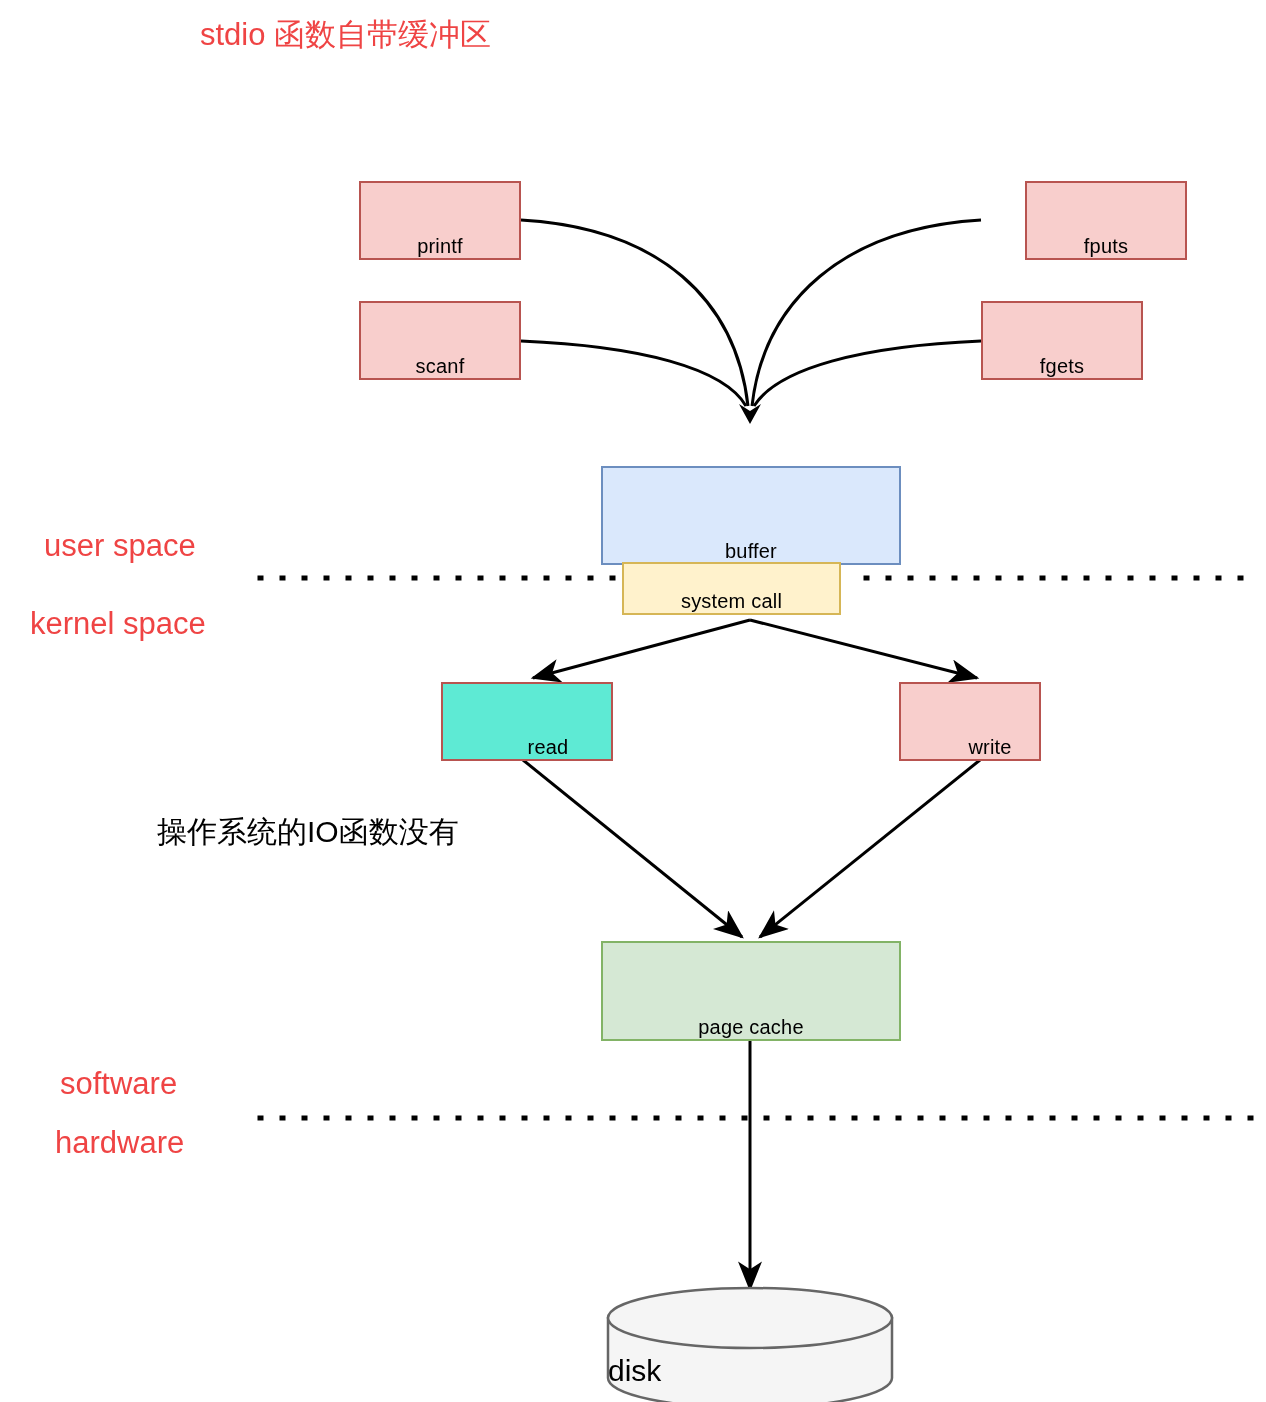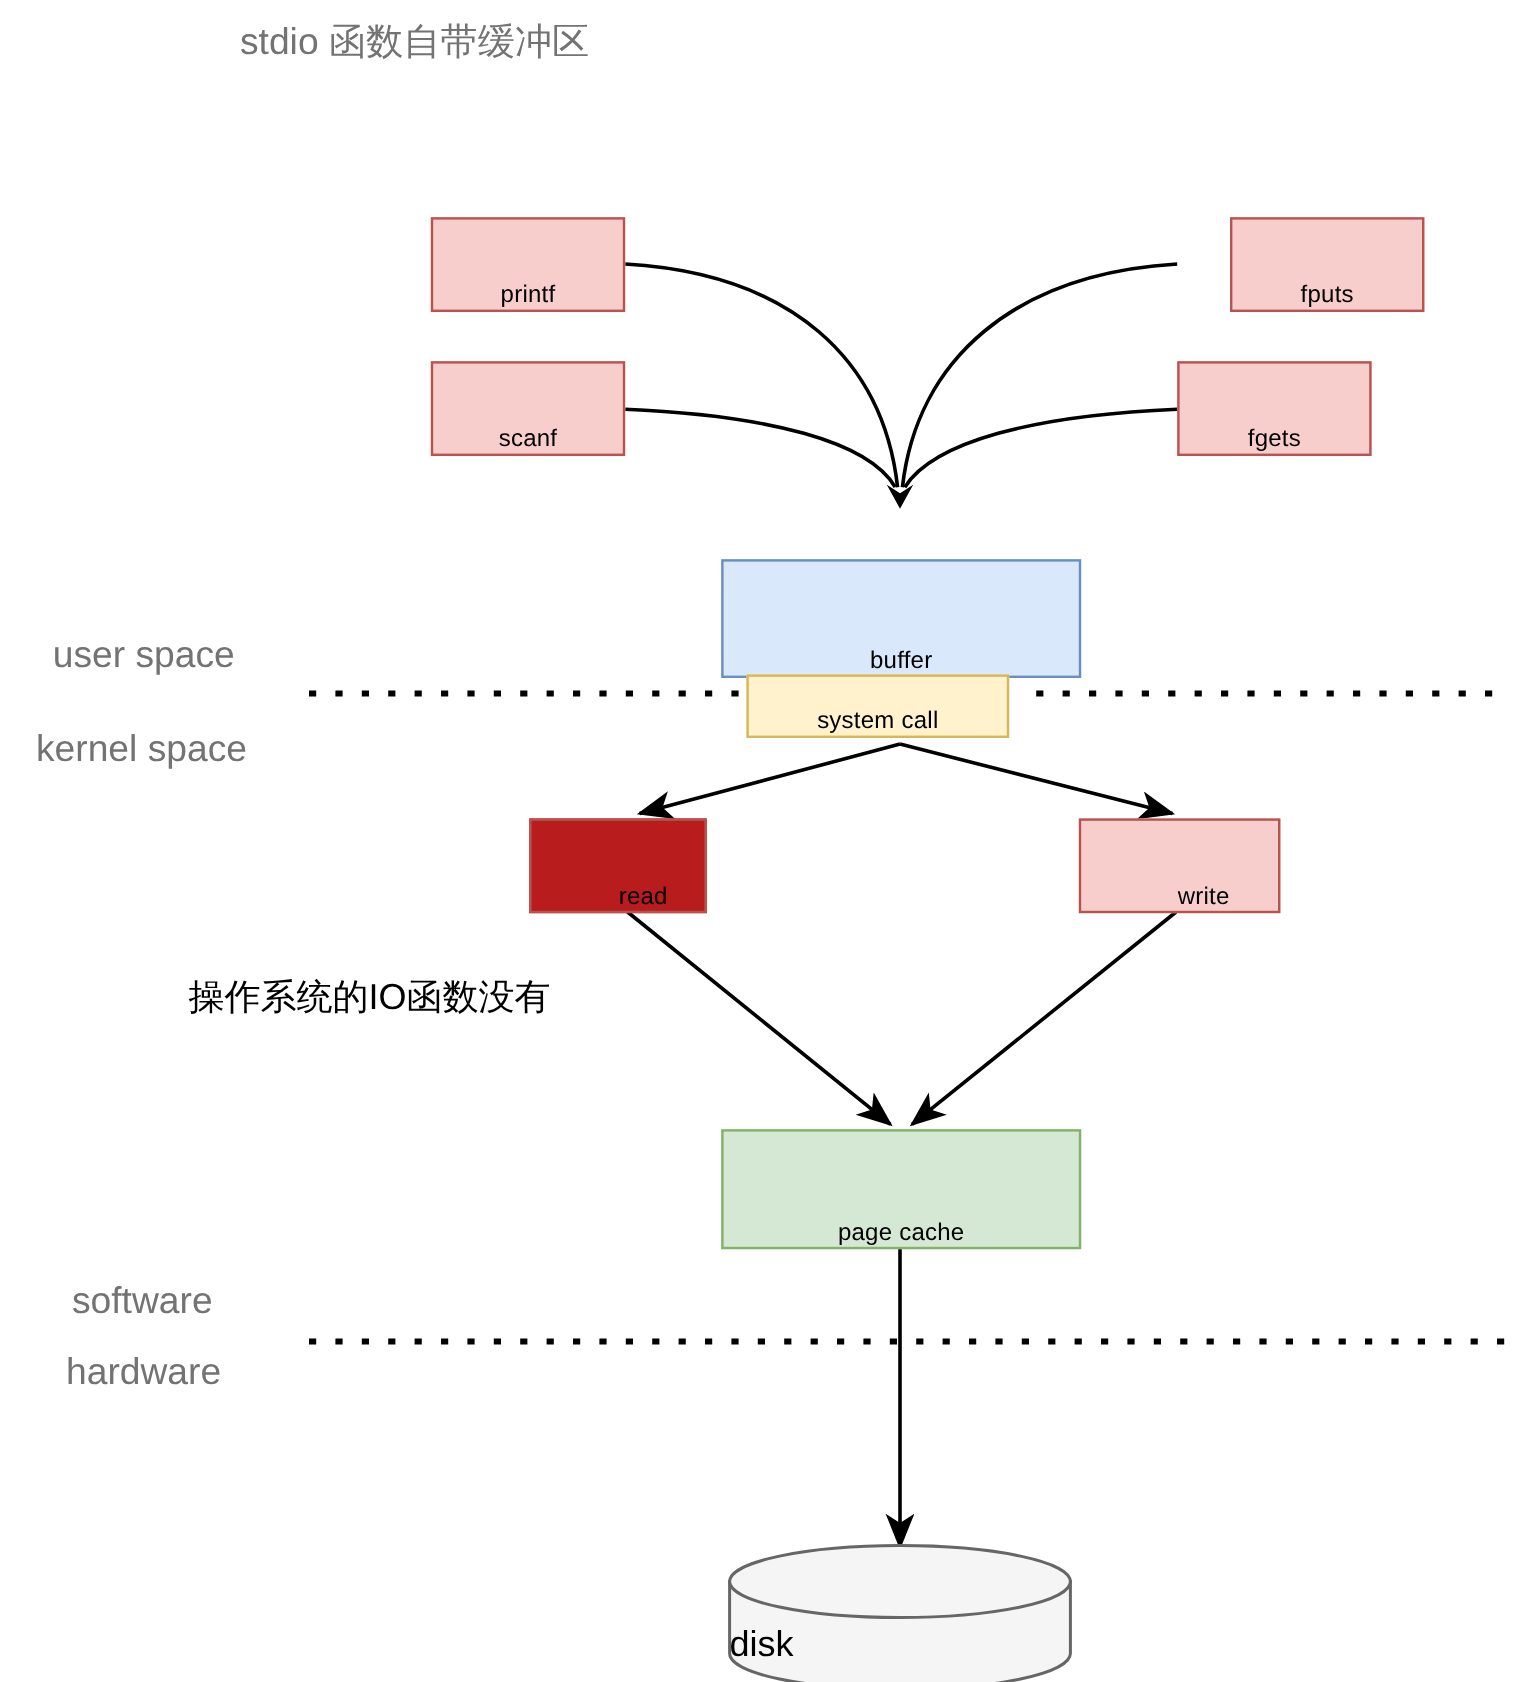--- a/index.html
+++ b/index.html
@@ -35,21 +35,21 @@
     border-style: solid;
     font-size: 20px;
     color: #000000;
     line-height: 1.2;
     text-align: center;
     letter-spacing: 0.2px;
   }
   .label {
     position: absolute;
     font-size: 31px;
-    color: #737373;
+    color: #ef4444;
     white-space: pre;
     line-height: 1.25;
   }
   .label-cn {
     position: absolute;
     font-size: 30px;
     color: #000000;
     line-height: 1.45;
     white-space: pre;
   }
@@ -139,26 +139,26 @@
   <div class="node" style="left:601px; top:422px; width:300px; height:99px;
               background:#dae8fc; border-color:#6c8ebf;margin-top:44px;">
     <span>buffer</span>
   </div>
 
   <div class="node" style="left:622px; top:562px; width:219px; height:53px;
               background:#fff2cc; border-color:#d6b656;">
     <span>system call</span>
   </div>
 
-  <div class="node" style="left:441px; top:682px; width:148px; height:79px;
-              background:#b91c1c; border-color:#b85450;padding-left:42px;">
+  <div class="node" style="left:441px; top:682px; width:172px; height:79px;
+              background:#5eead4; border-color:#b85450;padding-left:42px;">
     <span>read</span>
   </div>
 
-  <div class="node" style="left:899px; top:682px; width:168px; height:79px;
+  <div class="node" style="left:899px; top:682px; width:142px; height:79px;
               background:#f8cecc; border-color:#b85450;padding-left:40px;">
     <span>write</span>
   </div>
 
   <div class="node" style="left:601px; top:941px; width:300px; height:100px;
               background:#d5e8d4; border-color:#82b366;">
     <span>page cache</span>
   </div>
 
   <div class="disk-wrap" style="left:608px; top:1288px; width:284px; height:120px;">

